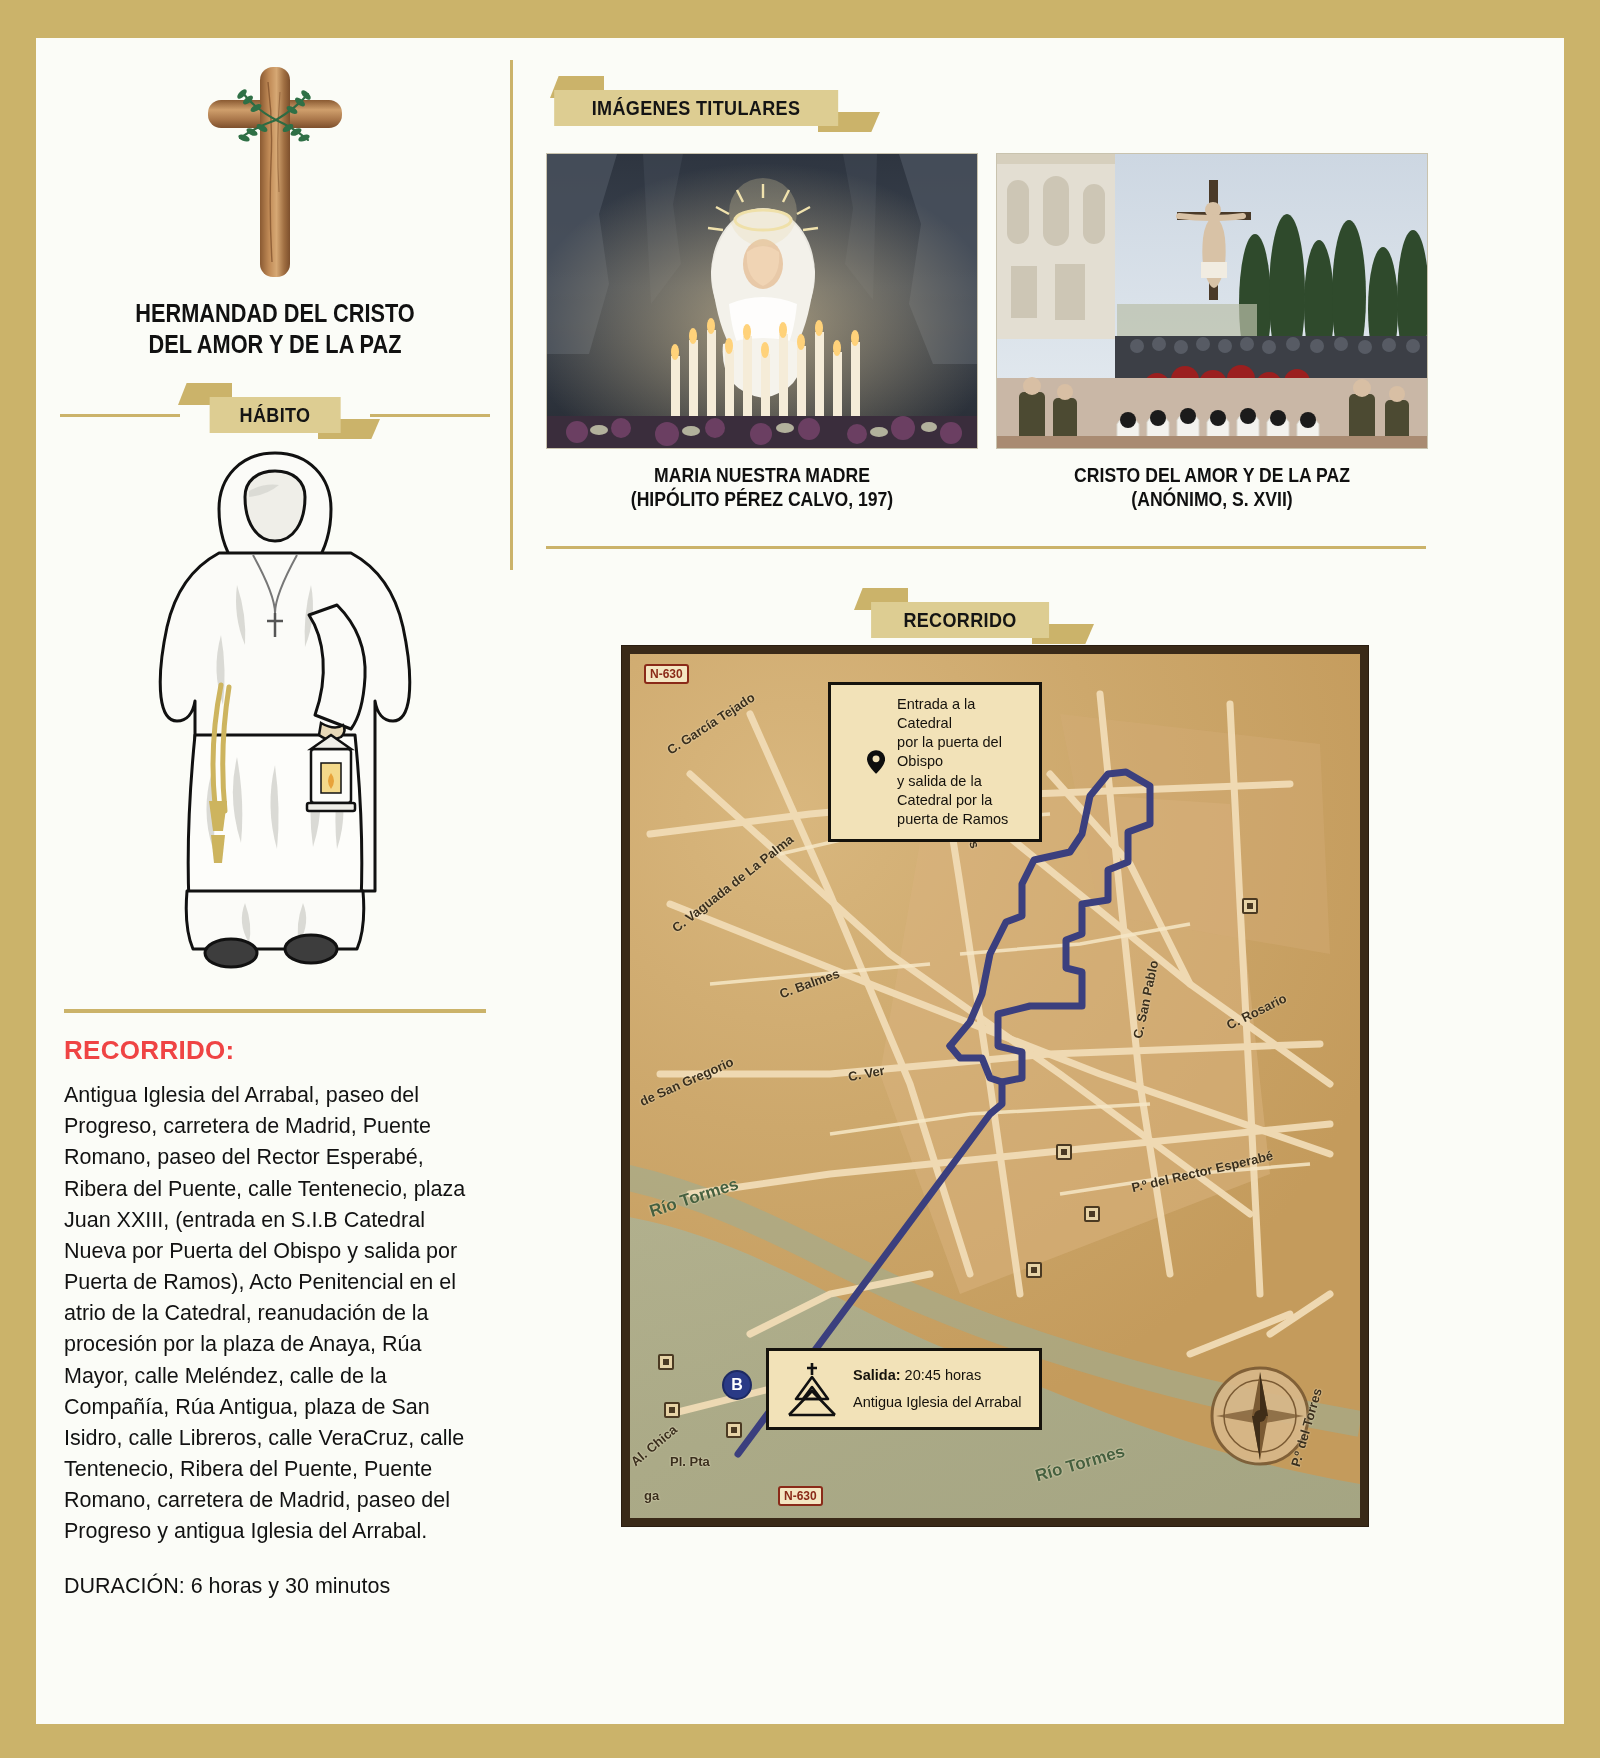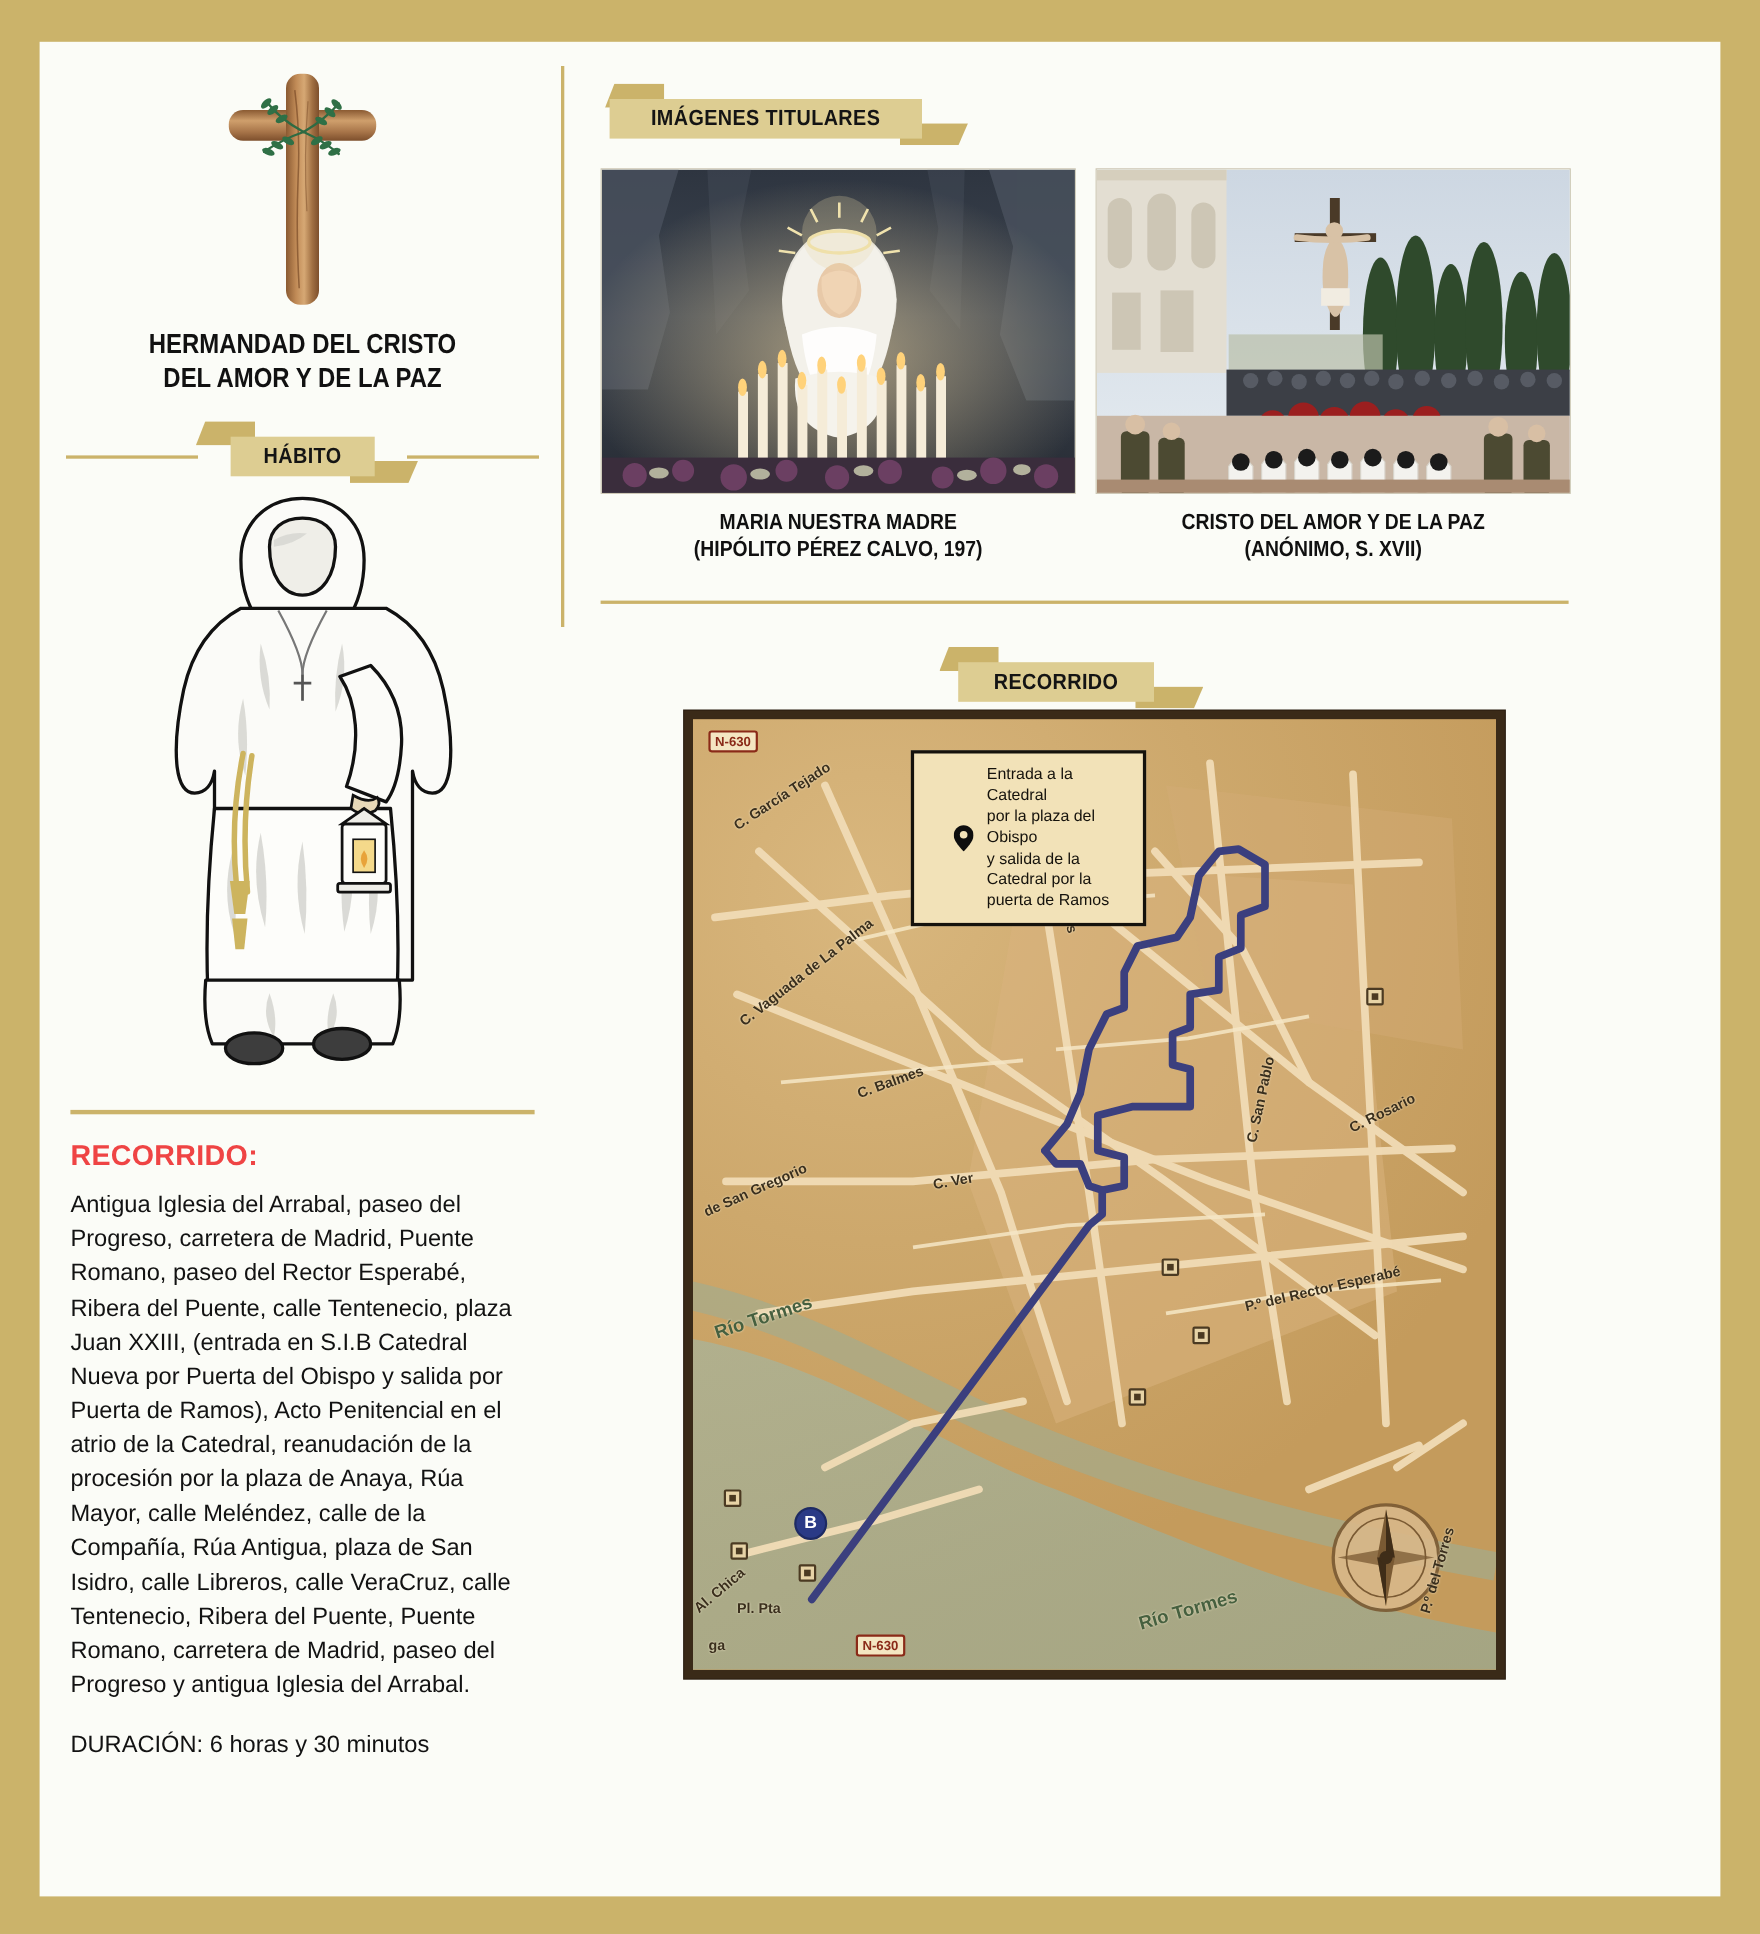--- a/index.html
+++ b/index.html
@@ -601,26 +601,44 @@
             <div class="street-lbl" style="left:-4px; top:784px; transform:rotate(-40deg);">Al. Chica</div>
             <div class="street-lbl" style="left:14px; top:834px;">ga</div>
 
             <div class="map-box" style="left:198px; top:28px; width:214px;padding-left:36px;">
               <svg width="26" height="34" viewBox="0 0 26 34">
                 <path d="M13 0 C5.8 0 0 5.8 0 13 c0 9 13 21 13 21 s13 -12 13 -21 c0 -7.2 -5.8 -13 -13 -13 z" fill="#0e0e0e"></path>
                 <circle cx="13" cy="12.5" r="5" fill="#f2e2b8"></circle>
               </svg>
               <div class="map-box-text">
                 <div>Entrada a la Catedral</div>
-                <div>por la plaza del Obispo</div>
+                <div>por la puerta del Obispo</div>
                 <div>y salida de la Catedral por la</div>
                 <div>puerta de Ramos</div>
               </div>
             </div>
 
+            <div class="map-box" style="left:136px; bottom:88px; width:276px;">
+              <svg width="58" height="56" viewBox="0 0 58 56">
+                <g stroke="#111" stroke-width="2.6" fill="none" stroke-linejoin="round">
+                  <path d="M29 2 v12 M24 7 h10"></path>
+                  <path d="M29 16 L45 38 H13 Z"></path>
+                  <path d="M29 26 L38 38 H20 Z"></path>
+                  <path d="M6 54 L29 30 L52 54"></path>
+                  <path d="M6 54 H52"></path>
+                </g>
+              </svg>
+              <div class="map-box-text">
+                <div style="margin-bottom:8px;">
+                  <span class="mb-title">Salida:</span>
+                  <span>20:45 horas</span>
+                </div>
+                <div>Antigua Iglesia del Arrabal</div>
+              </div>
+            </div>
 
           </div>
         </div>
       </div>
 
     </div>
   </div>
 </div>
 
 </body></html>

